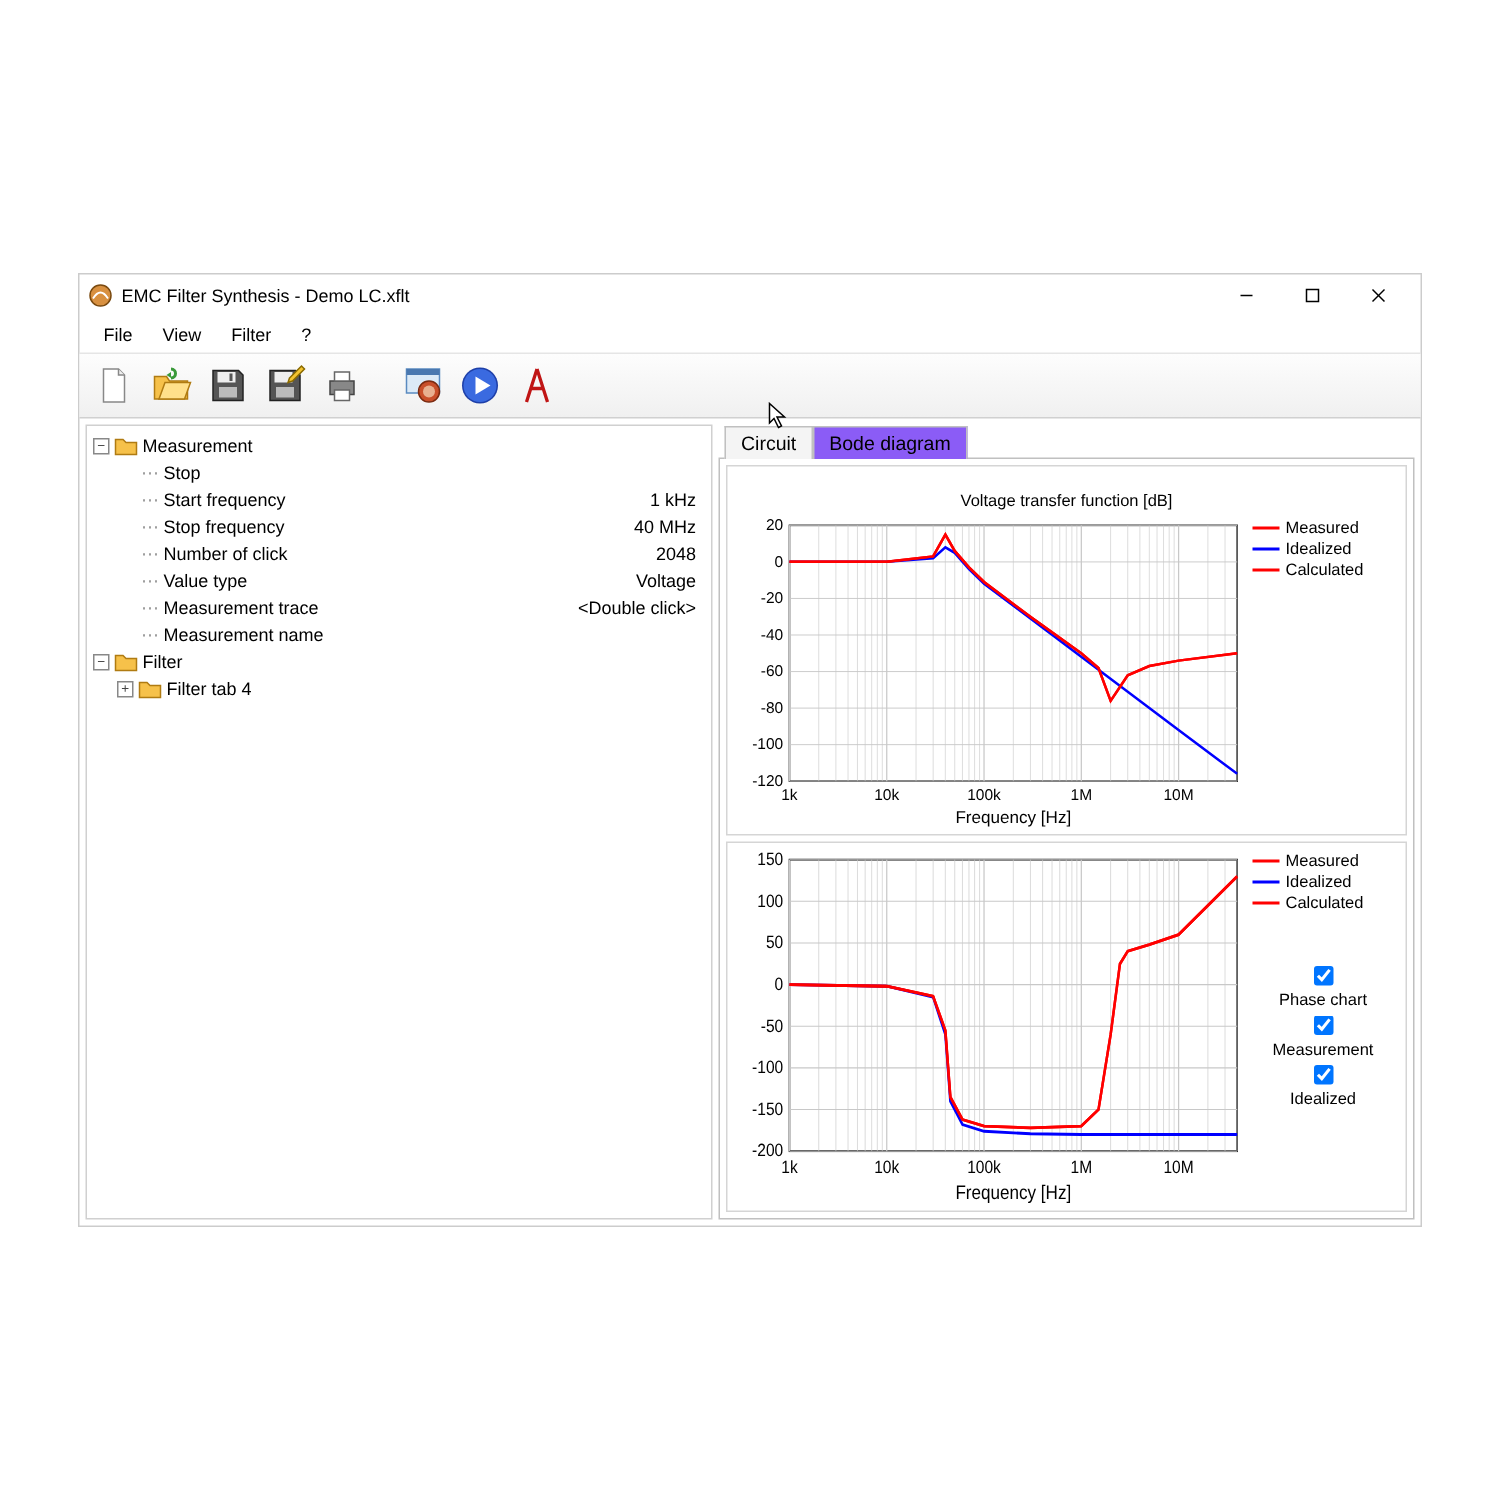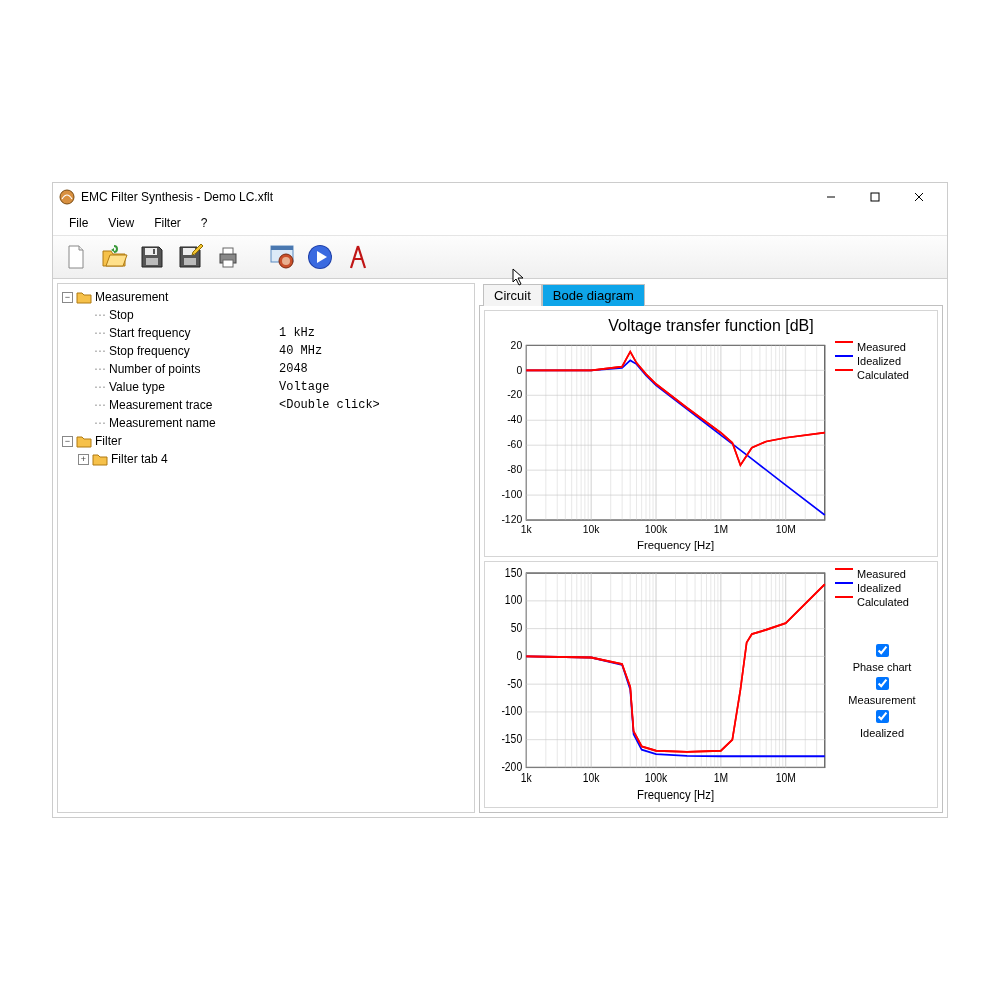--- a/index.html
+++ b/index.html
@@ -29,33 +29,33 @@
   .rightpanel { flex:1; margin:4px 4px 4px 2px; display:flex; flex-direction:column; }
   
   .tree ul { list-style:none; margin:0; padding-left:16px; }
   .tree > ul { padding-left:0; }
   .tree li { position:relative; }
   .row { display:flex; align-items:center; height:18px; }
   .expander { width:11px; height:11px; border:1px solid #888; margin-right:3px; font-size:9px; line-height:9px; text-align:center; color:#444; background:#fff;}
   .spacer11 { width:14px; display:inline-block;}
   .folder-icon { width:16px; height:14px; margin-right:3px; }
   .lbl { flex:0 0 170px; }
-  .val { flex:1; padding-right:6px;font-family:Liberation Mono, monospace; }
+  .val { flex:1; text-align:right; padding-right:6px; }
   .dots { color:#999; letter-spacing:1px; padding:0 2px;}
   
   .tabstrip { display:flex; gap:0; height:22px; align-items:flex-end; padding-left:4px;}
   .tab { padding:3px 10px; border:1px solid #c0c0c0; border-bottom:none; background:#f4f4f4; font-size:13px; position:relative; top:1px; }
-  .tab.active { background:#0ea5e9; z-index:2;}
+  .tab.active { background:#8b5cf6; z-index:2;}
   .tabcontent { flex:1; border:1px solid #c0c0c0; background:#fff; display:flex; flex-direction:column; padding:4px; gap:4px; min-height:0;}
   .chartbox { flex:1; border:1px solid #d5d5d5; padding:4px; display:flex; flex-direction:column; min-height:0;}
-  .chart-title { text-align:center; font-size:16px; margin:2px 0 4px;}
+  .chart-title { text-align:center; font-size:11px; margin:13px 0 4px;}
   .chart-body { flex:1; display:flex; min-height:0;}
   .plot-wrap { flex:1; min-width:0;}
   .legend { width:102px; padding:2px 4px; font-size:11px;}
-  .legend .lg { display:flex; align-items:flex-start; gap:4px; margin-bottom:2px;}
+  .legend .lg { display:flex; align-items:center; gap:4px; margin-bottom:2px;}
   .swatch { width:18px; height:2px;}
   .chk { display:flex; align-items:center; gap:4px; margin-top:4px; font-size:11px;flex-direction:column;}
   .chk input { width:13px; height:13px; margin:0;}
   svg text { font-family:"Segoe UI", sans-serif; }
   .cursor { position:absolute; pointer-events:none; }
 </style>
 </head>
 <body>
 
 <div class="window">
@@ -190,21 +190,21 @@
                   <span class="spacer11"></span>
                   <span class="dots">⋯</span>
                   <span class="lbl">Stop frequency</span>
                   <span class="val">40 MHz</span>
                 </div>
               </li>
             <li>
                 <div class="row">
                   <span class="spacer11"></span>
                   <span class="dots">⋯</span>
-                  <span class="lbl">Number of points</span>
+                  <span class="lbl">Number of click</span>
                   <span class="val">2048</span>
                 </div>
               </li>
             <li>
                 <div class="row">
                   <span class="spacer11"></span>
                   <span class="dots">⋯</span>
                   <span class="lbl">Value type</span>
                   <span class="val">Voltage</span>
                 </div>

